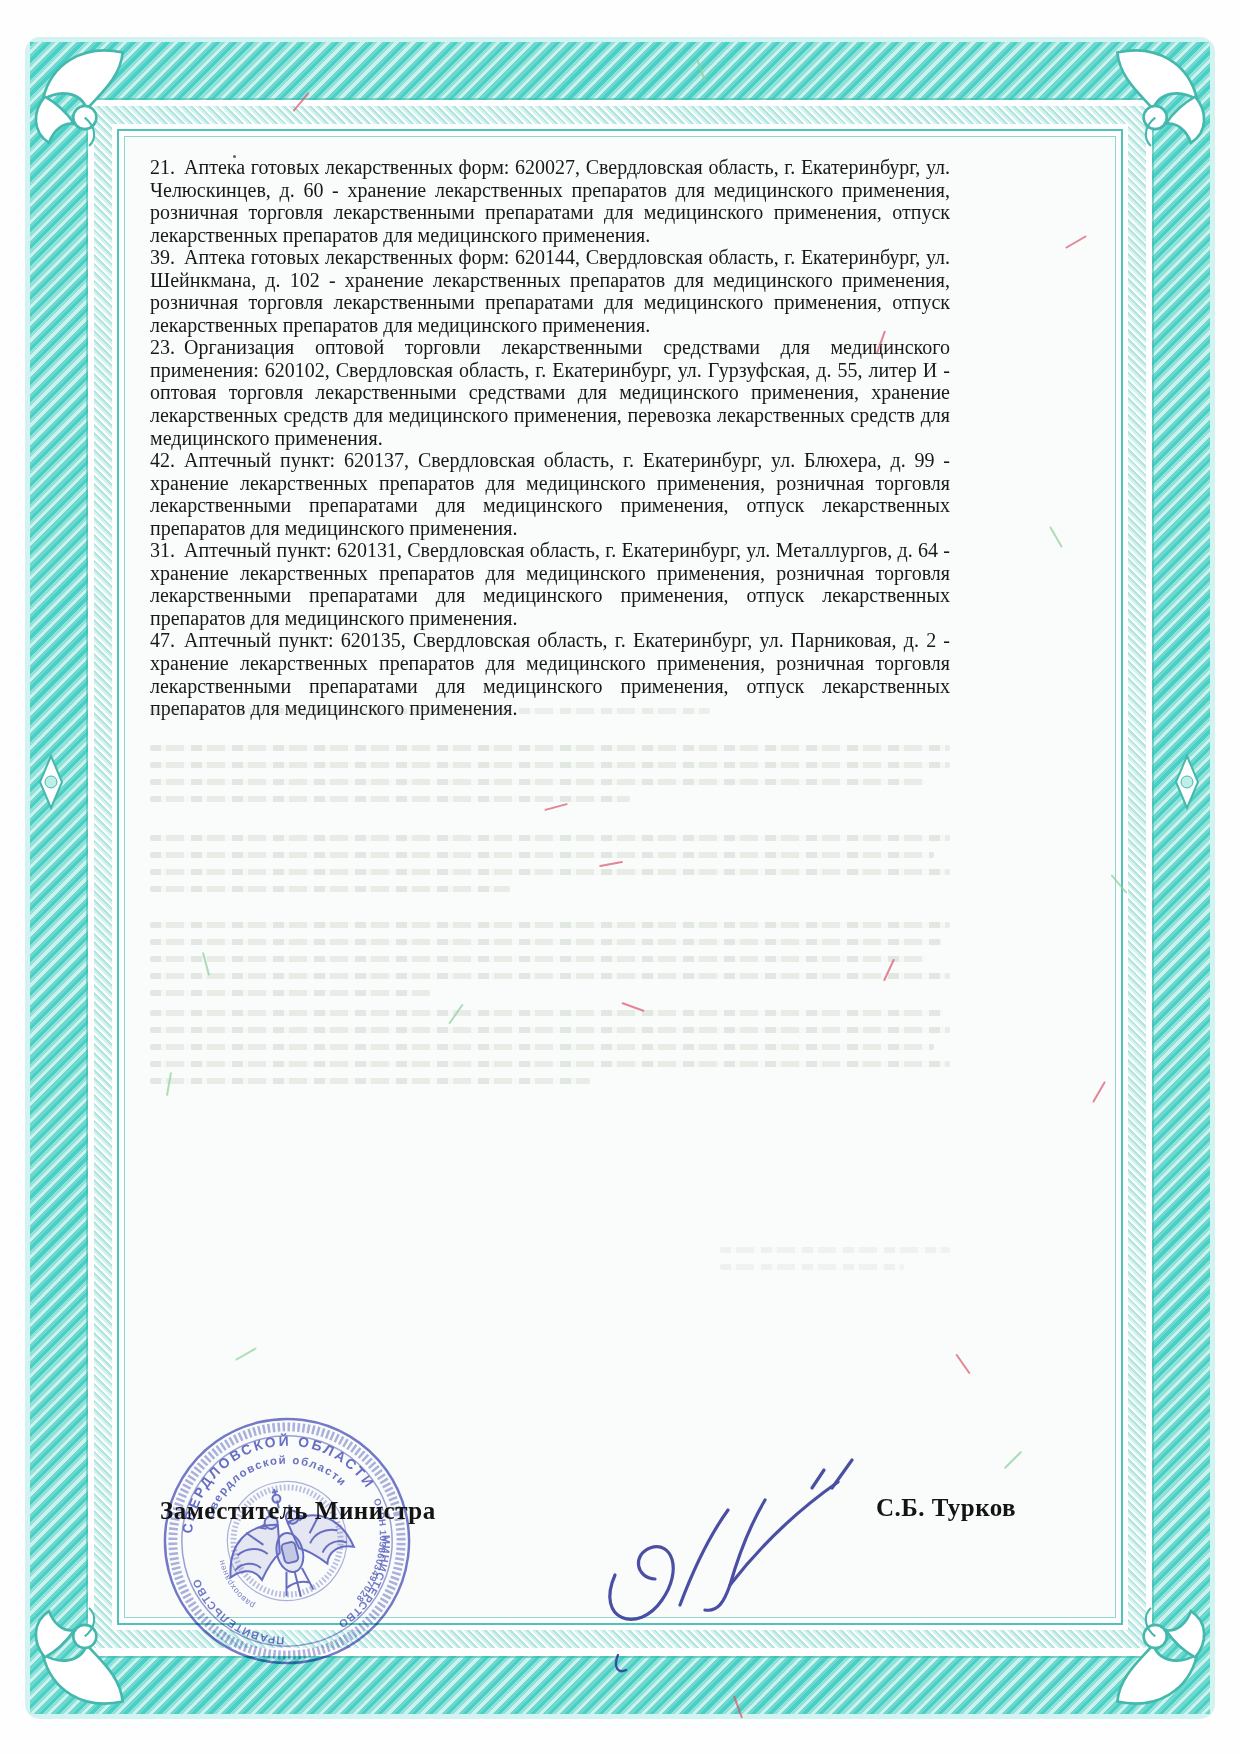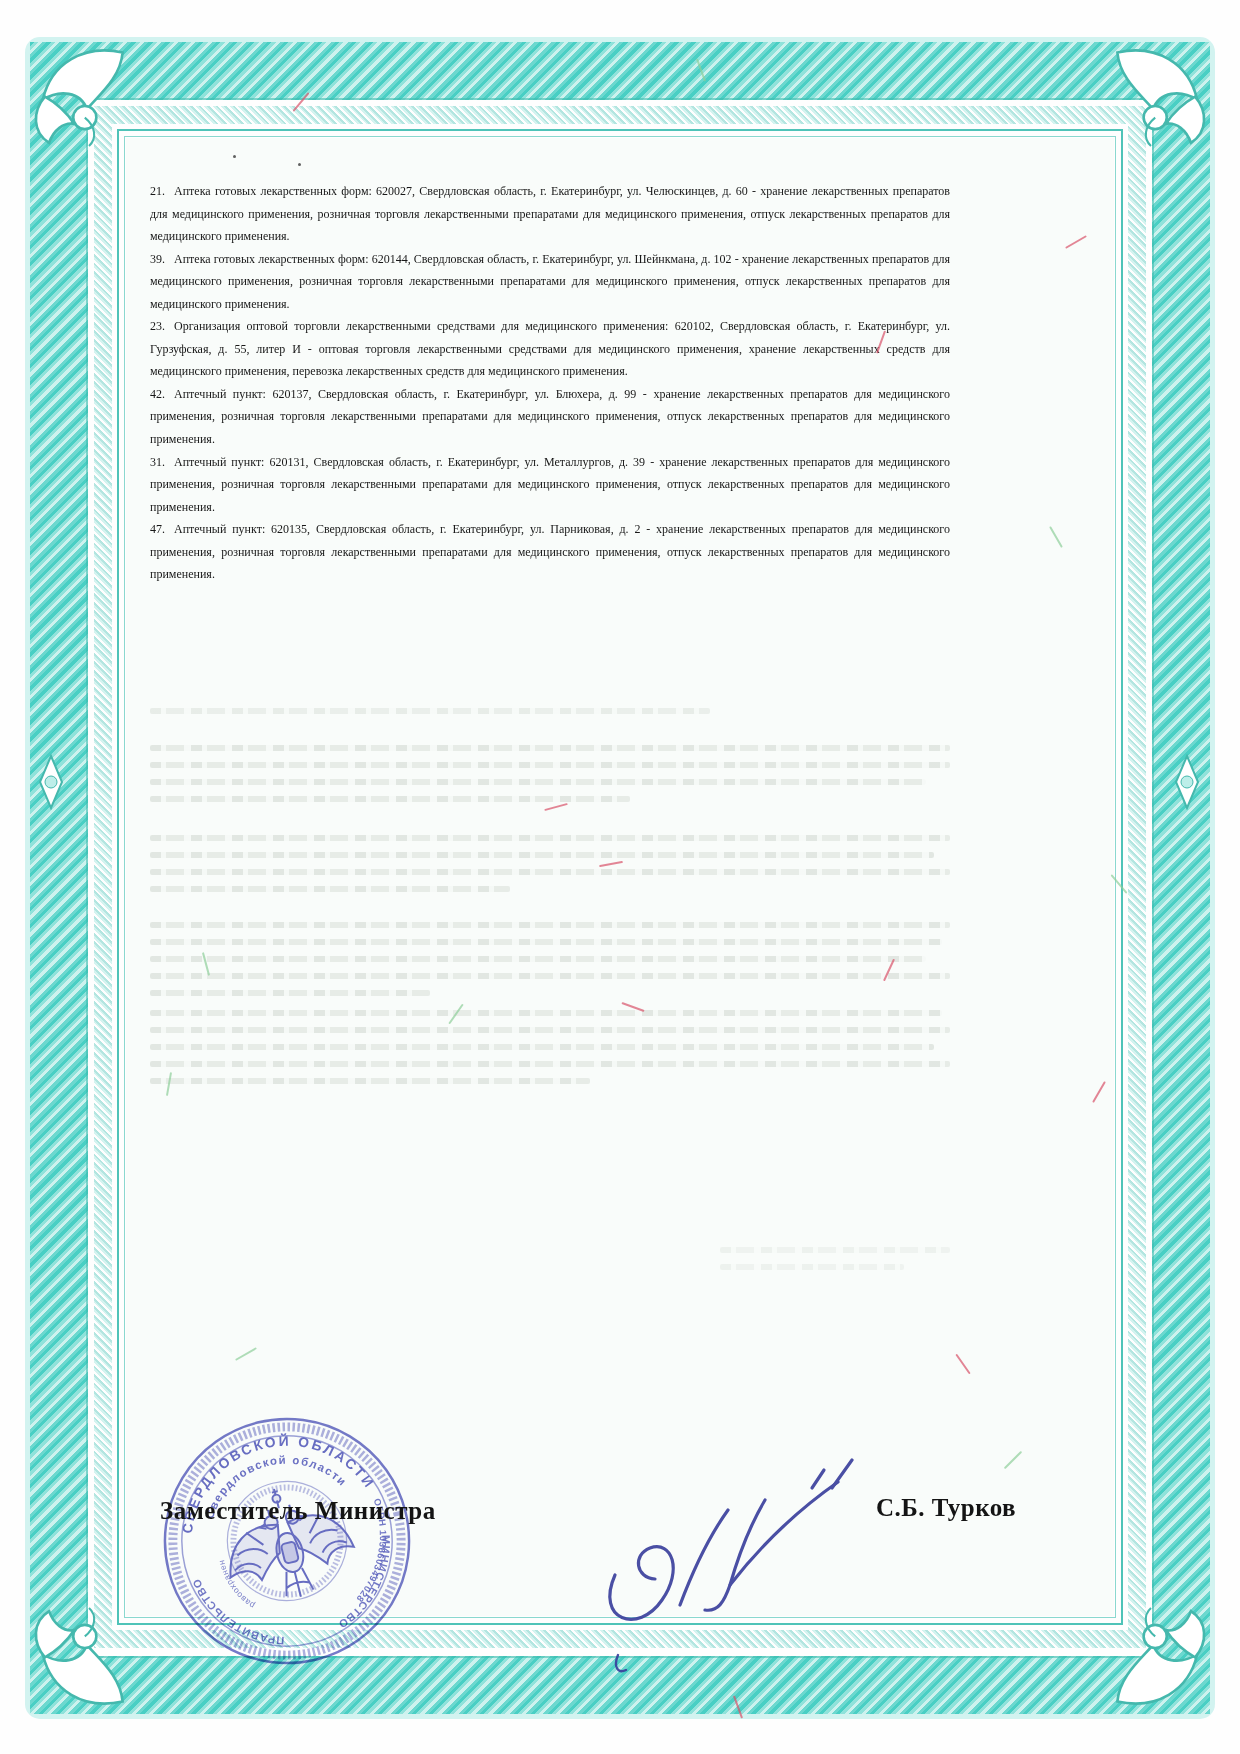--- a/index.html
+++ b/index.html
@@ -24,21 +24,21 @@
   }
   .band-line1{position:absolute;left:117px;top:129px;width:1006px;height:1496px;box-sizing:border-box;border:2px solid #4fc3b8;}
   .band-line2{position:absolute;left:124px;top:136px;width:992px;height:1482px;box-sizing:border-box;border:1px solid #8ad8cf;}
   .paper{position:absolute;left:126px;top:138px;width:988px;height:1478px;background:#f9fcfa;}
   .flourish{position:absolute;width:105px;height:105px;}
   .fl-tr{transform:scaleX(-1);} .fl-bl{transform:scaleY(-1);} .fl-br{transform:scale(-1,-1);}
   .edge-orn{position:absolute;width:30px;height:56px;}
   
   .doc-text{
     position:absolute;left:150px;top:156px;width:800px;
-    font-size:12px;line-height:22.55px;color:#181818;text-align:justify;margin-top:24px;
+    font-size:20px;line-height:22.55px;color:#181818;text-align:justify;
   }
   .doc-text p{margin:0;}
   .doc-text .num{margin-right:9px;}
   
   .ghost{position:absolute;filter:blur(.7px);opacity:.5;}
   .ghost i{
     display:block;height:6px;margin:0 0 11px 0;border-radius:2px;
     background:repeating-linear-gradient(90deg,rgba(116,134,114,.34) 0 11px,rgba(116,134,114,.06) 11px 16px,rgba(116,134,114,.28) 16px 34px,rgba(116,134,114,.04) 34px 41px);
   }
   
@@ -112,21 +112,21 @@
       <path d="M15,2 L26,28 L15,54 L4,28 Z" fill="#fff" stroke="#45b8ad" stroke-width="2"></path>
       <circle cx="15" cy="28" r="6" fill="#bdeee9" stroke="#45b8ad"></circle>
     </svg>
 </div>
 
 <div class="doc-text">
   <p><span class="num">21.</span><span>Аптека готовых лекарственных форм: 620027, Свердловская область, г. Екатеринбург, ул. Челюскинцев, д. 60 - хранение лекарственных препаратов для медицинского применения, розничная торговля лекарственными препаратами для медицинского применения, отпуск лекарственных препаратов для медицинского применения.</span></p>
   <p><span class="num">39.</span><span>Аптека готовых лекарственных форм: 620144, Свердловская область, г. Екатеринбург, ул. Шейнкмана, д. 102 - хранение лекарственных препаратов для медицинского применения, розничная торговля лекарственными препаратами для медицинского применения, отпуск лекарственных препаратов для медицинского применения.</span></p>
   <p><span class="num">23.</span><span>Организация оптовой торговли лекарственными средствами для медицинского применения: 620102, Свердловская область, г. Екатеринбург, ул. Гурзуфская, д. 55, литер И - оптовая торговля лекарственными средствами для медицинского применения, хранение лекарственных средств для медицинского применения, перевозка лекарственных средств для медицинского применения.</span></p>
   <p><span class="num">42.</span><span>Аптечный пункт: 620137, Свердловская область, г. Екатеринбург, ул. Блюхера, д. 99 - хранение лекарственных препаратов для медицинского применения, розничная торговля лекарственными препаратами для медицинского применения, отпуск лекарственных препаратов для медицинского применения.</span></p>
-  <p><span class="num">31.</span><span>Аптечный пункт: 620131, Свердловская область, г. Екатеринбург, ул. Металлургов, д. 39 - хранение лекарственных препаратов для медицинского применения, розничная торговля лекарственными препаратами для медицинского применения, отпуск лекарственных препаратов для медицинского применения.</span></p>
+  <p><span class="num">31.</span><span>Аптечный пункт: 620131, Свердловская область, г. Екатеринбург, ул. Металлургов, д. 64 - хранение лекарственных препаратов для медицинского применения, розничная торговля лекарственными препаратами для медицинского применения, отпуск лекарственных препаратов для медицинского применения.</span></p>
   <p><span class="num">47.</span><span>Аптечный пункт: 620135, Свердловская область, г. Екатеринбург, ул. Парниковая, д. 2 - хранение лекарственных препаратов для медицинского применения, розничная торговля лекарственными препаратами для медицинского применения, отпуск лекарственных препаратов для медицинского применения.</span></p>
 </div>
 
 <div class="speck" style="left:233px;top:155px"></div>
 <div class="speck" style="left:298px;top:163px"></div>
 
 <div class="ghost" style="left:150px;top:708px;width:560px;opacity:.38">
     <i style="width:100%"></i>
   </div>
 <div class="ghost" style="left:150px;top:745px;width:800px">

